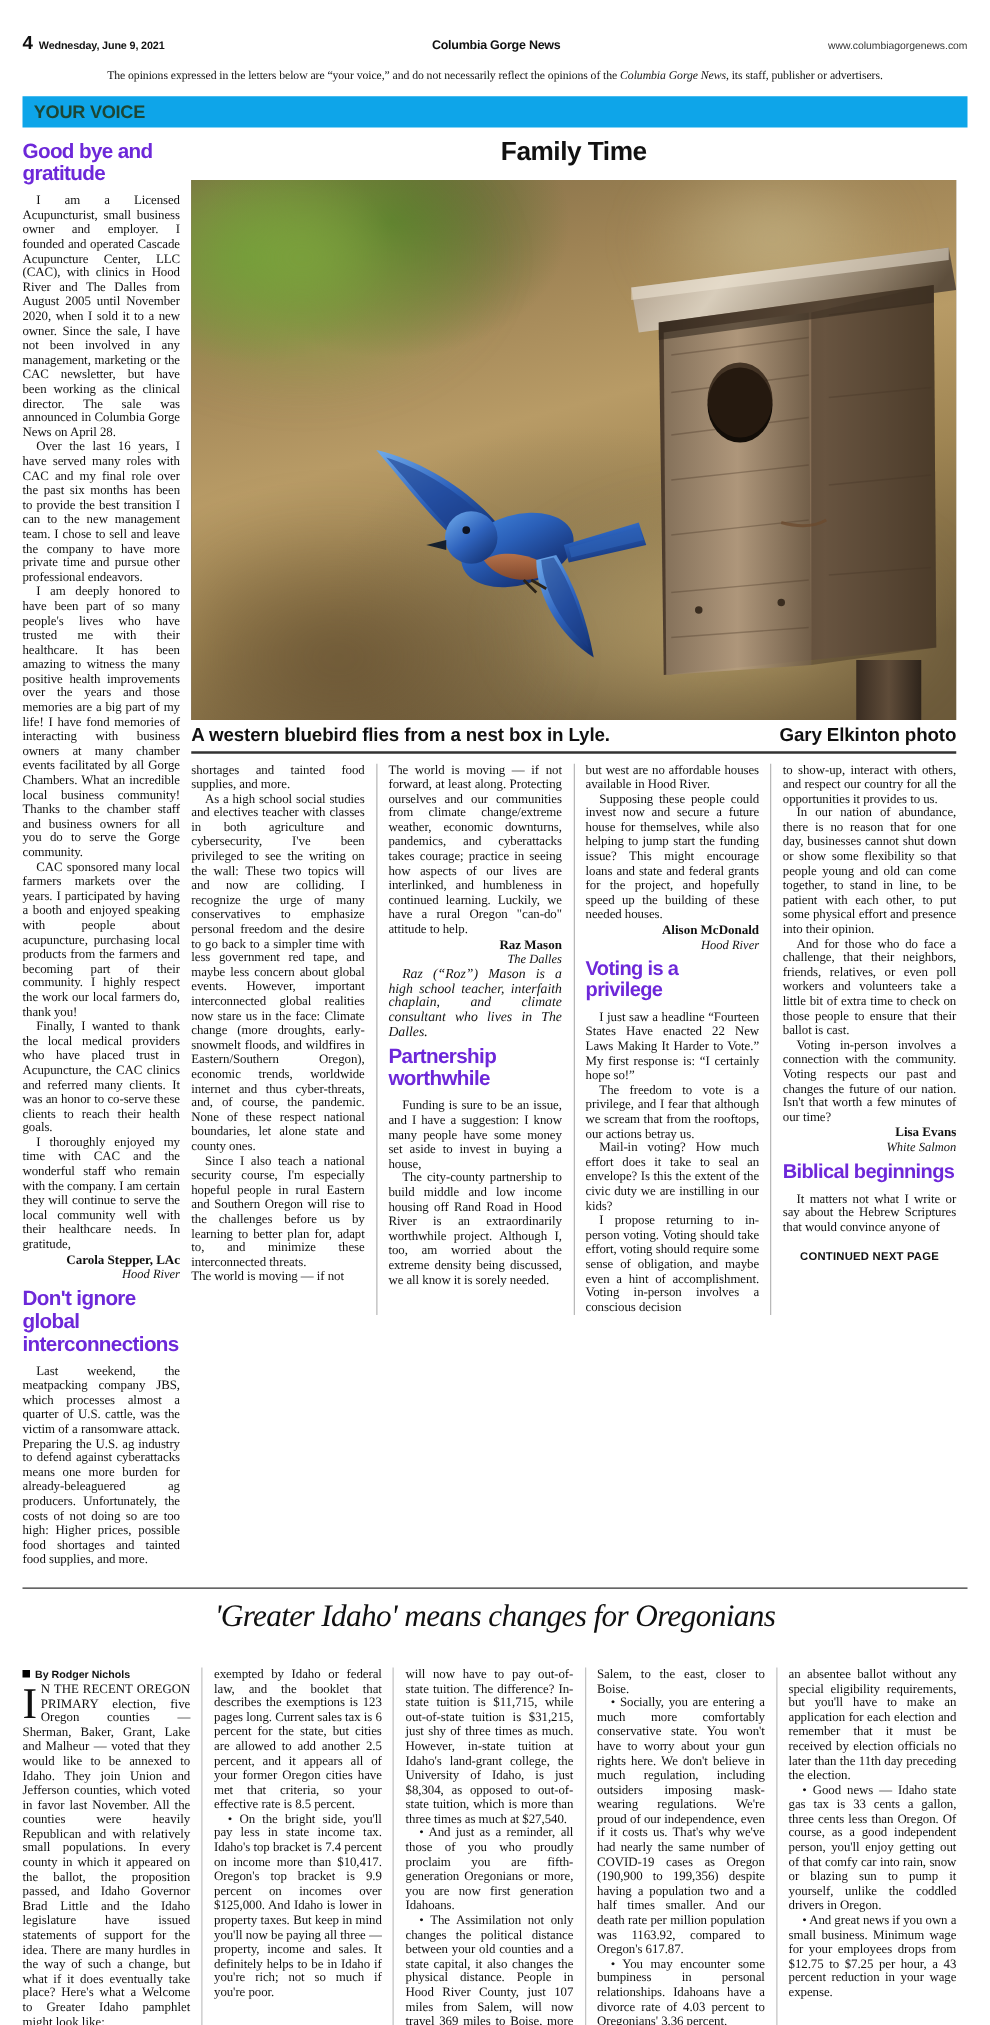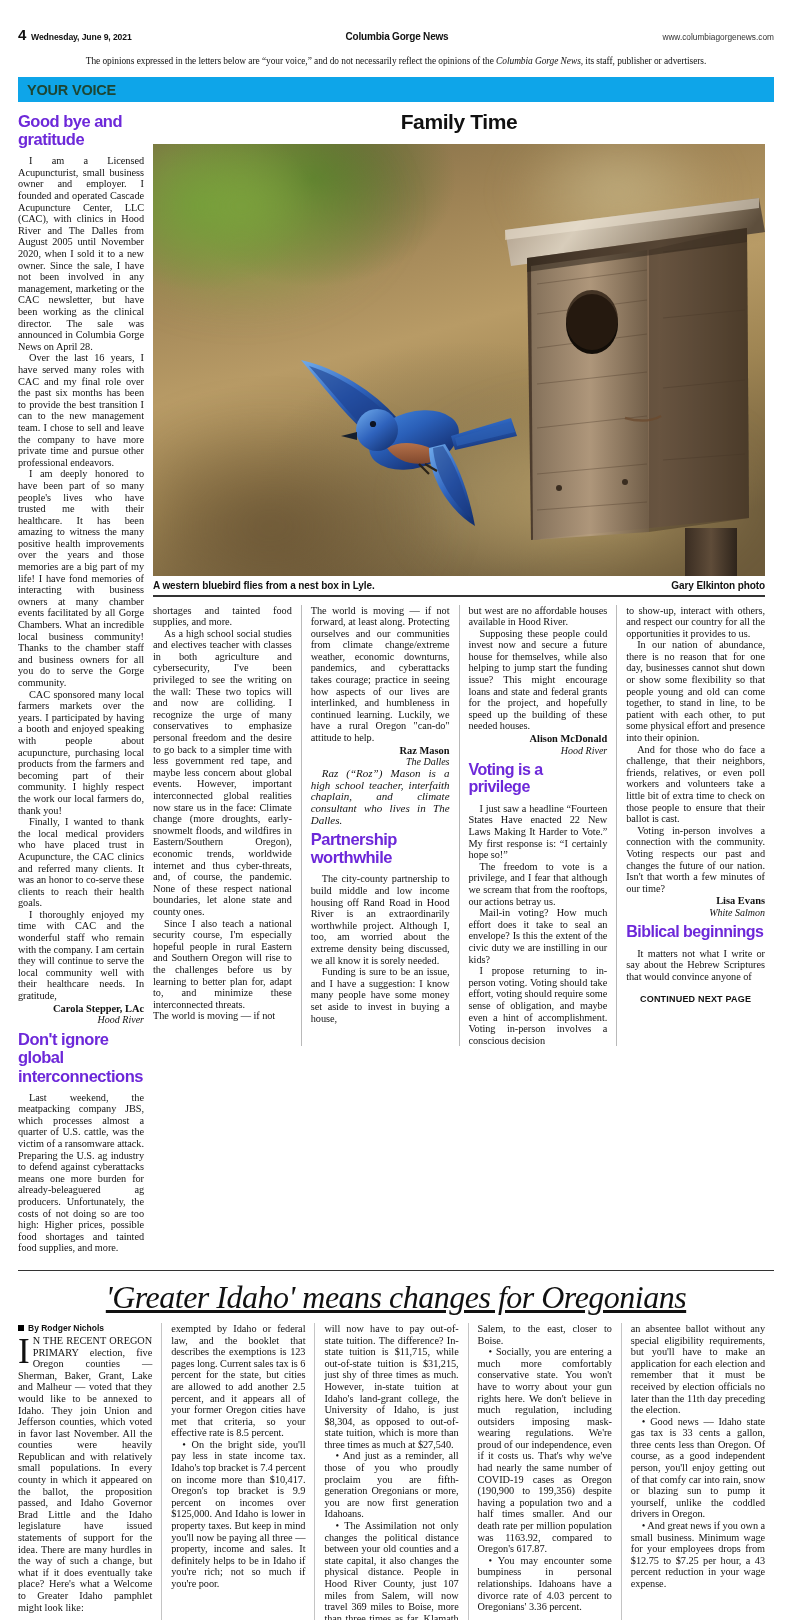--- a/index.html
+++ b/index.html
@@ -184,21 +184,21 @@
     width: 612px;
     height: 432px;
     overflow: hidden;
     position: relative;
     background: #6e5a3e;
   }
   .photo-caption {
     display: flex;
     justify-content: space-between;
     font-family: "Liberation Sans", sans-serif;
-    font-size: 10px;
+    font-size: 15px;
     font-weight: bold;
     padding-top: 4px;
     padding-bottom: 4px;
     letter-spacing: -0.1px;
   }
   .photo-rule { height: 1.5px; background: #333; }
 
   
   .bg-sky {
     position: absolute; inset: 0;
@@ -238,26 +238,25 @@
 
   
   .feature {
     margin-top: 16px;
     border-top: 1.5px solid #333;
     padding-top: 10px;
   }
   .feat-title {
     font-family: "Liberation Serif", serif;
     font-style: italic;
-    font-size: 32px;
+    font-size: 25px;
     text-align: center;
     letter-spacing: -0.5px;
     line-height: 1;
-    margin-bottom: 10px;
-    text-decoration: underline;
+    margin-bottom: 28px;
   }
   .feat-cols {
     display: flex;
     position: relative;
   }
   .fcol { width: 151px; padding-right: 9px; }
   .fvline { width: 1px; background: #c4c4c4; margin-right: 9px; align-self: stretch; }
   .byline {
     font-family: "Liberation Sans", sans-serif;
     font-size: 8.5px;
@@ -442,22 +441,22 @@
           <p class="body noind">The world is moving — if not</p>
         </div>
         <div class="vline"></div>
 
         <div class="lcol">
           <p class="body noind">The world is moving — if not forward, at least along. Protecting ourselves and our communities from climate change/extreme weather, economic downturns, pandemics, and cyberattacks takes courage; practice in seeing how aspects of our lives are interlinked, and humbleness in continued learning. Luckily, we have a rural Oregon "can-do" attitude to help.</p>
           <p class="sig">Raz Mason</p>
           <p class="sigloc">The Dalles</p>
           <p class="ital">Raz (“Roz”) Mason is a high school teacher, interfaith chaplain, and climate consultant who lives in The Dalles.</p>
           <div class="hl">Partnership worthwhile</div>
+          <p class="body">Funding is sure to be an issue, and I have a suggestion: I know many people have some money set aside to invest in buying a house,</p>
           <p class="body">The city-county partnership to build middle and low income housing off Rand Road in Hood River is an extraordinarily worthwhile project. Although I, too, am worried about the extreme density being discussed, we all know it is sorely needed.</p>
-          <p class="body">Funding is sure to be an issue, and I have a suggestion: I know many people have some money set aside to invest in buying a house,</p>
         </div>
         <div class="vline"></div>
 
         <div class="lcol">
           <p class="body noind">but west are no affordable houses available in Hood River.</p>
           <p class="body">Supposing these people could invest now and secure a future house for themselves, while also helping to jump start the funding issue? This might encourage loans and state and federal grants for the project, and hopefully speed up the building of these needed houses.</p>
           <p class="sig">Alison McDonald</p>
           <p class="sigloc">Hood River</p>
           <div class="hl tight">Voting is a privilege</div>
           <p class="body">I just saw a headline “Fourteen States Have enacted 22 New Laws Making It Harder to Vote.” My first response is: “I certainly hope so!”</p>

